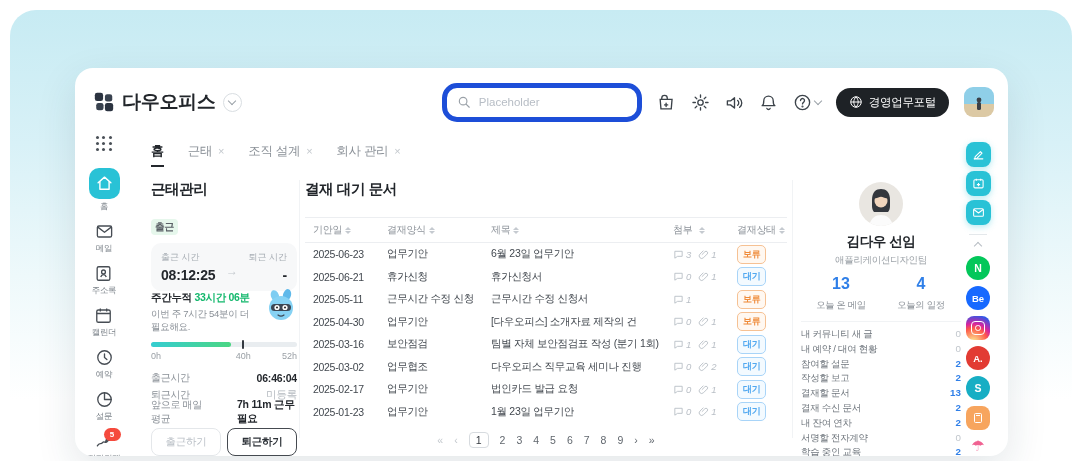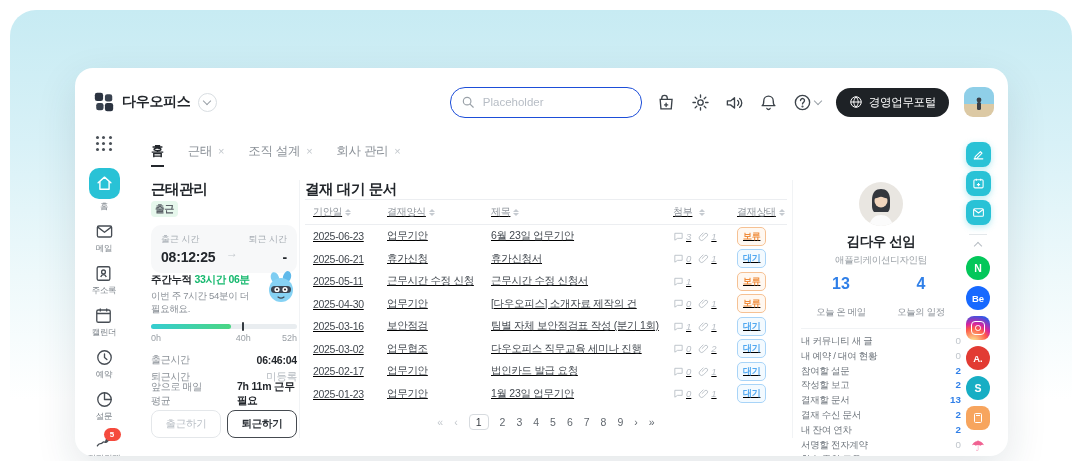--- a/index.html
+++ b/index.html
@@ -7,26 +7,26 @@
        font-family:"Liberation Sans","DejaVu Sans",sans-serif;-webkit-font-smoothing:antialiased;}
   .bg{position:absolute;left:10px;top:10px;right:10px;bottom:8px;border-radius:26px;
       background:linear-gradient(180deg,#c7ebf3 0%,#d8f1f7 30%,#eef9fb 60%,#ffffff 88%);}
   
   .app{position:absolute;left:75px;top:68px;width:933px;height:388px;background:#fff;
        border-radius:18px;box-shadow:0 14px 40px rgba(25,60,70,.12);overflow:hidden;}
   
   .hdr{position:absolute;top:14px;left:18px;right:14px;height:40px;display:flex;align-items:center;justify-content:space-between;}
   .hdr-left{display:flex;align-items:center;gap:7px;}
   .logo-mark{width:22px;height:22px;}
-  .logo-name{font-size:14px;font-weight:bold;color:#22262b;letter-spacing:-.3px;}
+  .logo-name{font-size:19px;font-weight:bold;color:#22262b;letter-spacing:-.3px;}
   .chev-btn{width:17px;height:17px;border:1px solid #d9dee2;border-radius:50%;display:flex;align-items:center;justify-content:center;background:#fff;}
   .chev{width:5px;height:5px;border-right:1.4px solid #9aa1a8;border-bottom:1.4px solid #9aa1a8;transform:rotate(45deg);margin-top:-2px;}
   .chev.up{transform:rotate(225deg);margin-top:2px;}
   .hdr-right{display:flex;align-items:center;gap:15px;}
-  .search{width:170px;height:29px;border:1px solid #1d4ed8;border-radius:15px;display:flex;align-items:center;gap:6px;padding:0 10px;background:#fff;}
+  .search{width:170px;height:29px;border:5px solid #1d4ed8;border-radius:15px;display:flex;align-items:center;gap:6px;padding:0 10px;background:#fff;}
   .search input{border:0;outline:0;width:110px;font-size:11.5px;color:#555;background:transparent;font-family:inherit;}
   .search input::placeholder{color:#b7bdc5;}
   .hic{width:19px;height:19px;color:#3c434a;display:inline-flex;}
   .hic svg{width:100%;height:100%;}
   .help-wrap{display:flex;align-items:center;gap:3px;}
   .pill{height:29px;background:#1e2226;border-radius:15px;color:#fff;font-size:11.5px;display:flex;align-items:center;gap:6px;padding:0 13px;letter-spacing:-.3px;}
   .pill .hic{width:14px;height:14px;color:#fff;}
   .avatar{width:30px;height:30px;border-radius:9px;overflow:hidden;}
   
   .rail{position:absolute;left:0;top:62px;width:58px;bottom:0;display:flex;flex-direction:column;align-items:center;}
@@ -43,21 +43,21 @@
   .tabs{position:absolute;left:76px;top:72px;display:flex;gap:24px;align-items:center;height:22px;}
   .tab{font-size:12.5px;color:#8a9097;display:flex;align-items:center;gap:6px;letter-spacing:-.3px;}
   .tab .x{color:#c3c8cd;font-size:11px;}
   .tab.active{font-size:13px;font-weight:bold;color:#23272c;position:relative;}
   .tab.active:after{content:"";position:absolute;left:0;right:0;bottom:-7px;height:2px;background:#23272c;}
   
   .vline{position:absolute;top:112px;bottom:18px;width:1px;background:#f1f3f5;}
   
   .att-panel{position:absolute;left:76px;top:112px;width:146px;}
   .p-title{font-size:14.5px;font-weight:bold;color:#22262b;letter-spacing:-.4px;}
-  .att-date{display:flex;align-items:center;gap:5px;margin-top:2px;}
+  .att-date{display:flex;align-items:center;gap:5px;margin-top:20px;}
   .gbadge{background:#e6f7ec;color:#2fae61;font-size:9px;font-weight:bold;border-radius:4px;padding:1.5px 4px;}
   .att-date span{font-size:9.8px;color:#5a6066;letter-spacing:-.3px;}
   .time-box{margin-top:8px;background:#f7f8f9;border-radius:10px;padding:8px 10px;display:flex;align-items:center;justify-content:space-between;}
   .tb-col{display:flex;flex-direction:column;gap:3px;}
   .tb-lab{font-size:9px;color:#a6acb3;}
   .tb-val{font-size:14px;font-weight:bold;color:#23272c;letter-spacing:-.2px;}
   .tb-arrow{color:#c3c8cd;font-size:12px;margin:8px 2px 0;}
   .weekly{margin-top:0;position:relative;}
   .wk-line1{font-size:10.5px;font-weight:bold;color:#23272c;letter-spacing:-.3px;}
   .wk-line1 b{color:#14b86d;}
@@ -72,21 +72,21 @@
   .arow{display:flex;justify-content:space-between;align-items:center;height:17px;gap:32px;}
   .arow .al{font-size:10px;color:#8a9097;letter-spacing:-.3px;}
   .arow .av{font-size:10.5px;font-weight:bold;color:#23272c;letter-spacing:-.2px;}
   .arow .av.muted{color:#b3b9bf;font-weight:normal;}
   .btn-row{display:flex;gap:6px;margin-top:8px;}
   .btn{flex:1;height:26px;border-radius:8px;font-size:10.5px;display:flex;align-items:center;justify-content:center;letter-spacing:-.3px;background:#fff;}
   .btn.ghost{border:1px solid #e4e7ea;color:#b9bfc6;}
   .btn.dark{border:1px solid #454a50;color:#2c3137;font-weight:bold;}
   
   .apv-panel{position:absolute;left:230px;top:112px;width:482px;}
-  .tbl{margin-top:0;text-decoration:underline;}
+  .tbl{margin-top:18px;}
   .thead{display:flex;align-items:center;height:24px;border-top:1px solid #eceef1;border-bottom:1px solid #eceef1;}
   .th{font-size:10px;color:#8d939a;display:flex;align-items:center;gap:3px;letter-spacing:-.3px;}
   .sort{display:inline-flex;flex-direction:column;gap:1px;}
   .sort i{width:0;height:0;border-left:3px solid transparent;border-right:3px solid transparent;}
   .sort .u{border-bottom:3.5px solid #c5cad0;}
   .sort .d{border-top:3.5px solid #c5cad0;}
   .trow{display:flex;align-items:center;height:22.5px;}
   .c-date{width:82px;padding-left:8px;box-sizing:border-box;}
   .c-form{width:104px;}
   .c-subj{flex:1;}
@@ -102,21 +102,21 @@
   .pager .dim{color:#c3c8cd;}
   .pager .cur{border:1px solid #d7dbdf;border-radius:4px;padding:1px 6px;color:#33383e;}
   
   .prof-panel{position:absolute;left:726px;top:100px;width:160px;}
   .pf-photo{width:44px;height:44px;border-radius:50%;overflow:hidden;margin:14px auto 0;display:block;}
   .pf-name{text-align:center;font-size:13.5px;font-weight:bold;color:#22262b;margin-top:7px;letter-spacing:-.4px;}
   .pf-team{text-align:center;font-size:9.5px;color:#9aa0a6;margin-top:3px;letter-spacing:-.3px;}
   .pf-stats{display:flex;margin-top:8px;}
   .pf-stat{flex:1;text-align:center;}
   .pf-num{font-size:16px;font-weight:bold;color:#2f7fe8;}
-  .pf-slab{font-size:9.3px;color:#8a9097;margin-top:13px;letter-spacing:-.3px;text-align:center;}
+  .pf-slab{font-size:9.3px;color:#8a9097;margin-top:6px;letter-spacing:-.3px;text-align:center;}
   .pf-div{height:1px;background:#f1f3f5;margin:9px 0 6px;}
   .pf-row{display:flex;justify-content:space-between;align-items:flex-start;height:14.8px;}
   .pf-row .pl{font-size:9.5px;color:#6f767d;letter-spacing:-.3px;}
   .pf-row .pv{font-size:9.8px;font-weight:bold;color:#2f7fe8;}
   .pf-row .pv.muted{color:#c0c6cc;font-weight:normal;}
   
   .quick{position:absolute;left:888px;top:74px;width:30px;display:flex;flex-direction:column;align-items:center;gap:4px;}
   .qbtn{width:25px;height:25px;border-radius:8px;background:#29c2d6;color:#fff;display:flex;align-items:center;justify-content:center;box-shadow:0 2px 6px rgba(41,194,214,.35);}
   .qbtn svg{width:13px;height:13px;}
   .qdiv{width:18px;height:1px;background:#e4e8eb;margin:5px 0 2px;}

